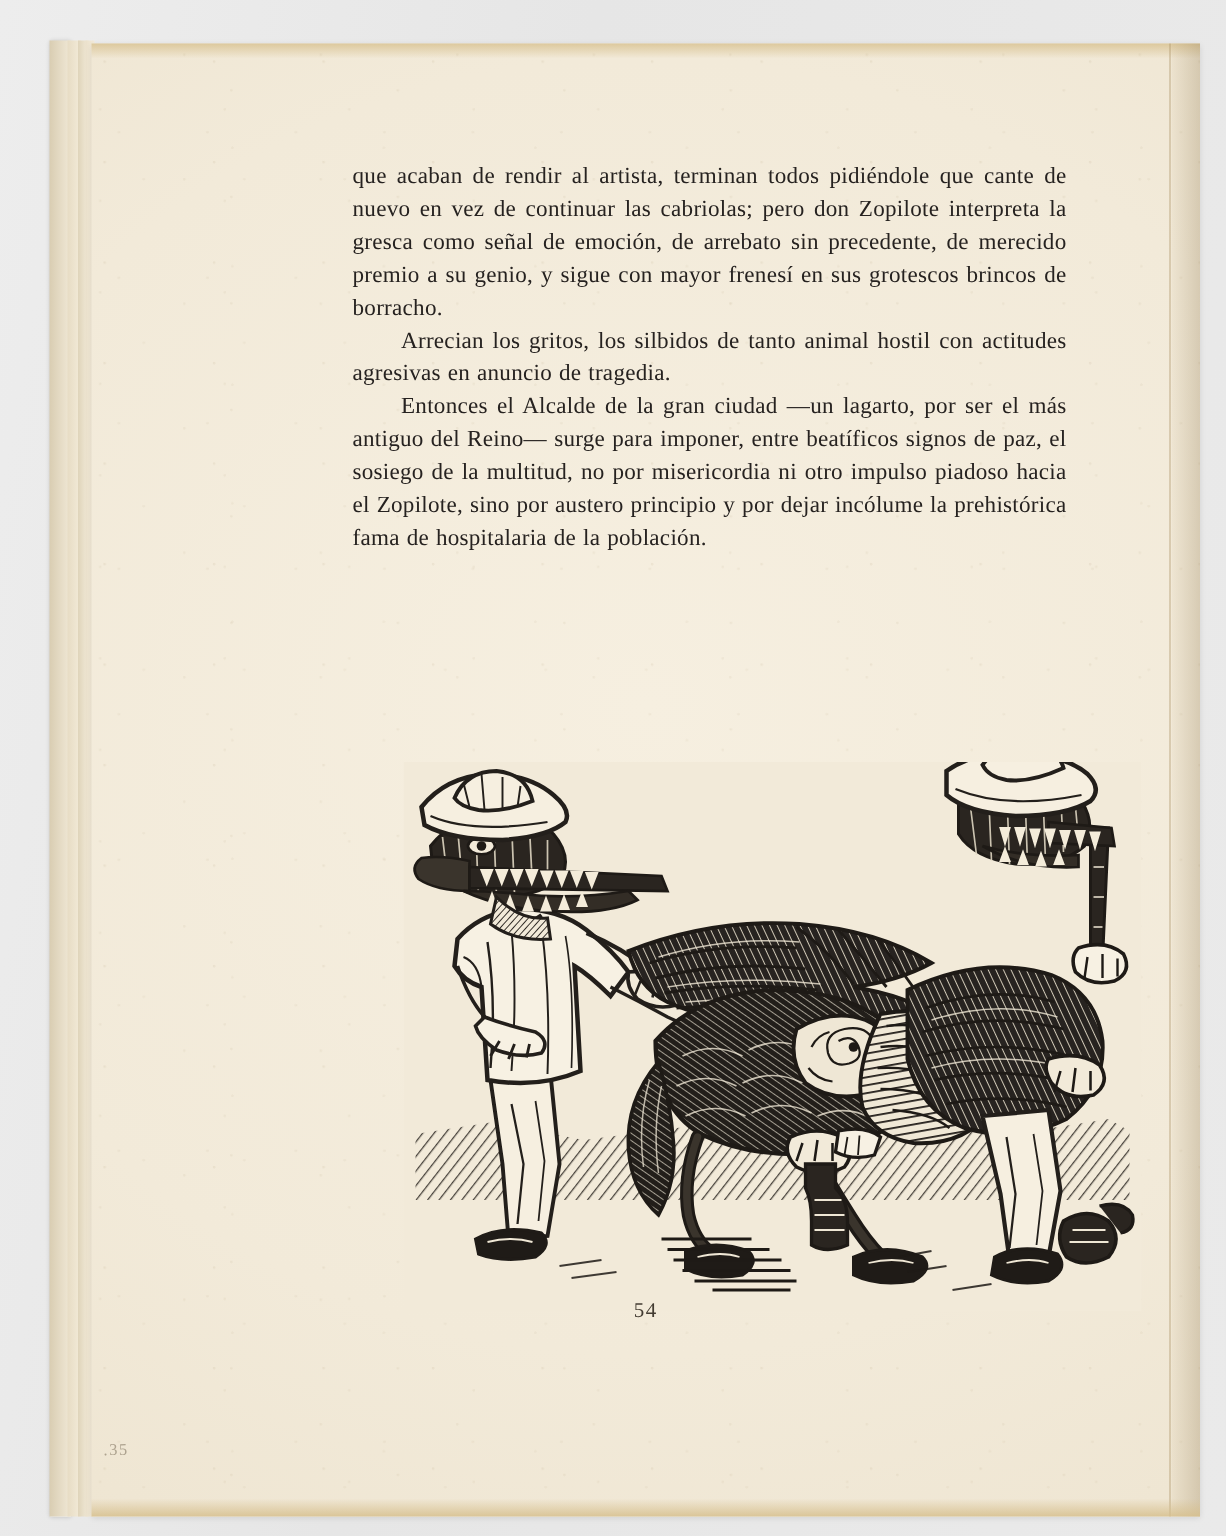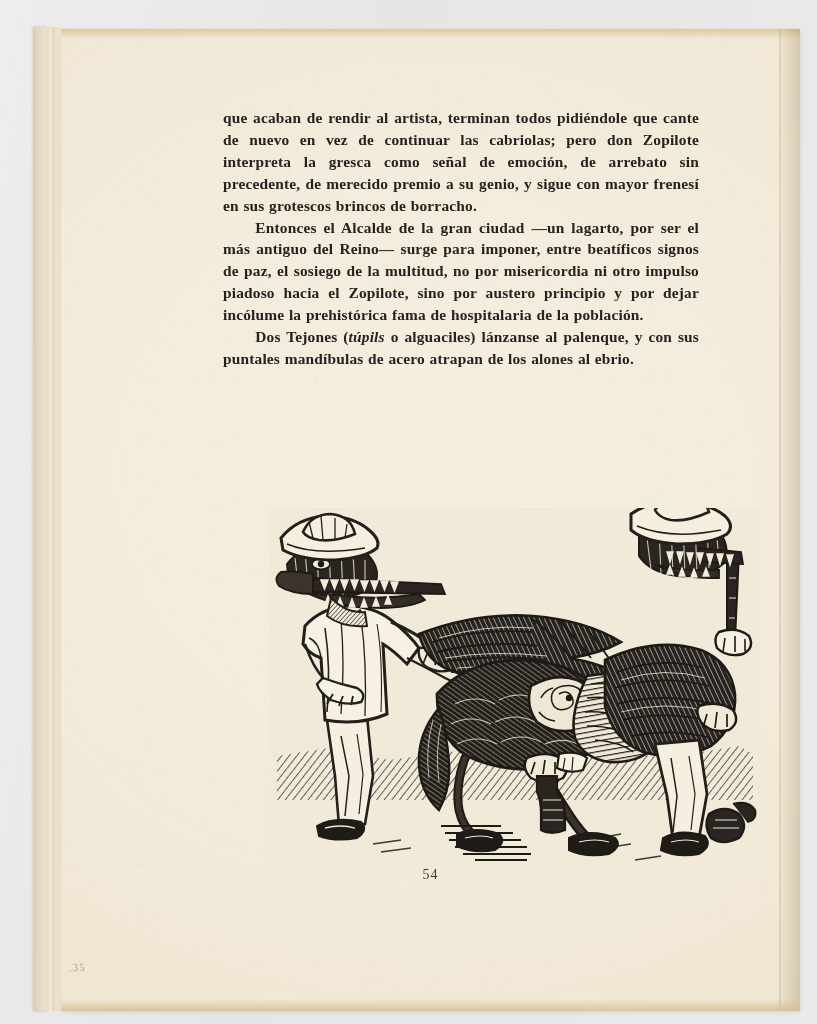--- a/index.html
+++ b/index.html
@@ -96,25 +96,24 @@
   #gutter-shadow {
     position:absolute;
     top:0; bottom:0; right:0;
     width:19px;
     background: linear-gradient(90deg, rgba(200,180,140,.10), rgba(150,128,88,.30));
   }
 
   
   #text-block {
     position: absolute;
-    left: 162px;
+    left: 174px;
     top: 78px;
     width: 476px;
     color: #262220;
-    font-weight: bold;
   }
   .para {
     margin: 0;
     font-size: 15.4px;
     line-height: 21.9px;
     text-align: justify;
     text-indent: 0;
     letter-spacing: .18px;
     word-spacing: .6px;
     -webkit-font-smoothing: antialiased;
@@ -167,22 +166,22 @@
   <div class="leaf-stack leaf-b"></div>
   <div class="leaf-stack leaf-c"></div>
   <div class="leaf-stack leaf-d"></div>
 
   <div id="page-surface">
 
     <div id="paper-grain"></div>
 
     <div id="text-block">
       <p class="para">que acaban de rendir al artista, terminan todos pidiéndole que cante de nuevo en vez de continuar las cabriolas; pero don Zopilote interpreta la gresca como señal de emoción, de arrebato sin precedente, de merecido premio a su genio, y sigue con mayor frenesí en sus grotescos brincos de borracho.</p>
+      <p class="para indented">Arrecian los gritos, los silbidos de tanto animal hostil con actitudes agresivas en anuncio de tragedia.</p>
       <p class="para indented">Entonces el Alcalde de la gran ciudad —un lagarto, por ser el más antiguo del Reino— surge para imponer, entre beatíficos signos de paz, el sosiego de la multitud, no por misericordia ni otro impulso piadoso hacia el Zopilote, sino por austero principio y por dejar incólume la prehistórica fama de hospitalaria de la población.</p>
-      <p class="para indented"><span>Dos Tejones (</span><i>túpils</i><span> o alguaciles) lánzanse al palenque, y con sus puntales mandíbulas de acero atrapan de los alones al ebrio.</span></p>
     </div>
 
     <figure id="illustration-figure">
       <svg id="woodcut" viewBox="0 0 492 366" xmlns="http://www.w3.org/2000/svg">
         <defs>
           <pattern id="hatchR" width="5" height="5" patternUnits="userSpaceOnUse" patternTransform="rotate(35)">
             <rect width="5" height="5" fill="#f2ead9"></rect>
             <line x1="0" y1="0" x2="0" y2="5" stroke="#2a2520" stroke-width="2.1"></line>
           </pattern>
           <pattern id="hatchFine" width="3.2" height="3.2" patternUnits="userSpaceOnUse" patternTransform="rotate(42)">

